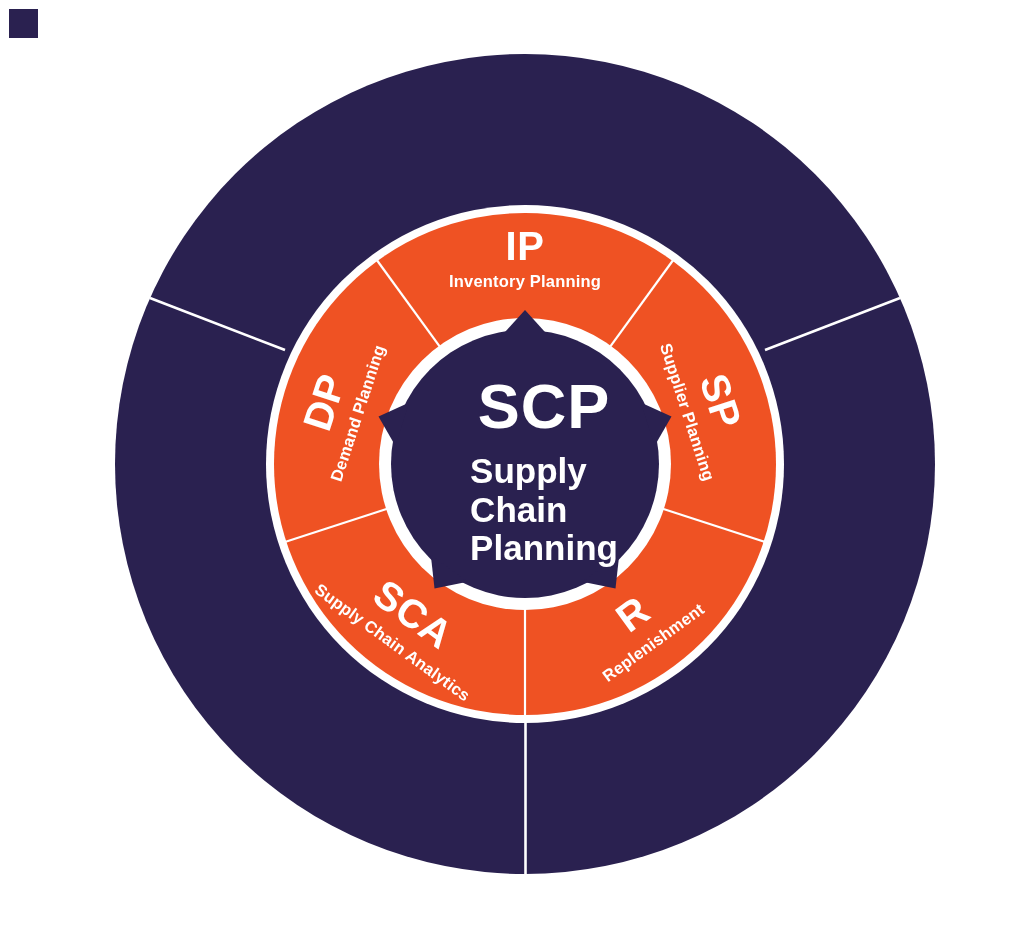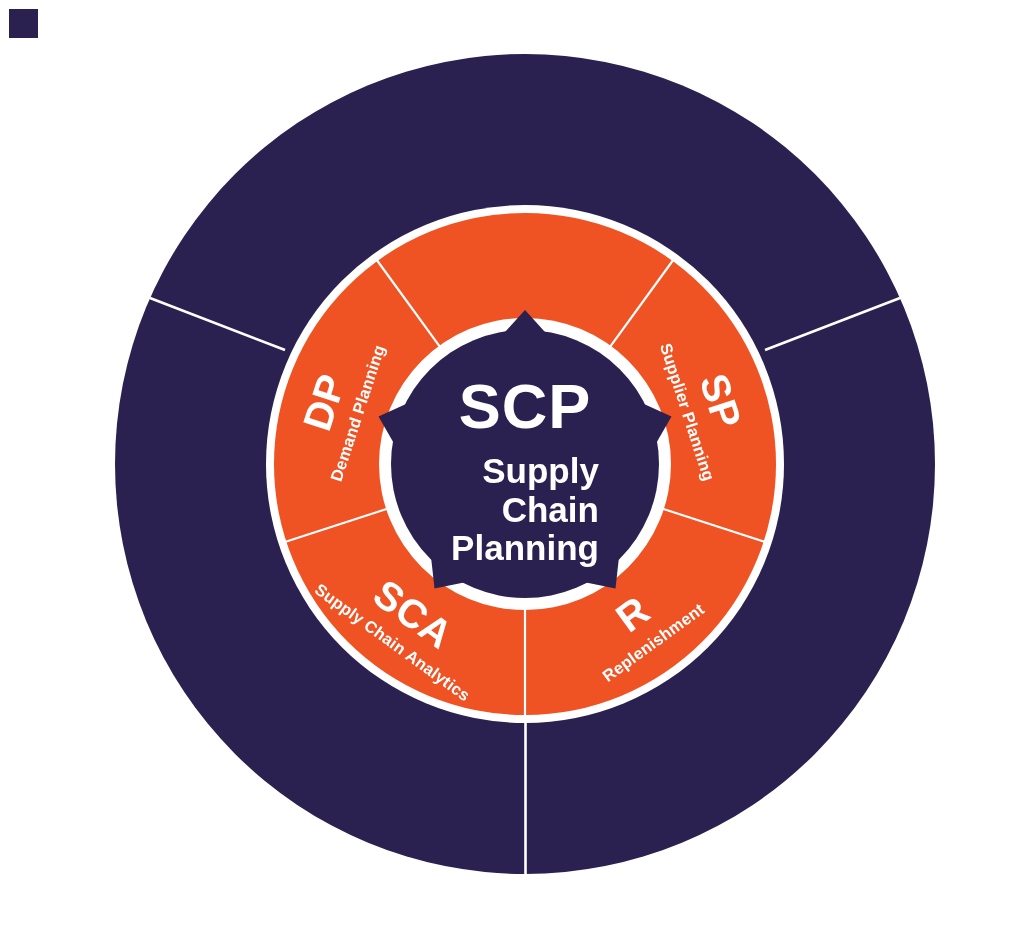--- a/index.html
+++ b/index.html
@@ -20,24 +20,24 @@
     left: var(--x); top: var(--y);
     transform: translate(-50%, -50%) rotate(var(--rot));
     display: flex; flex-direction: column; align-items: center;
     color: #ffffff; text-align: center; white-space: nowrap;
   }
   .seg-abbr  { font-size: 40px; font-weight: bold; line-height: 1; letter-spacing: 0.5px; }
   .seg-name  { font-size: 16.5px; font-weight: bold; margin-top: 6px; letter-spacing: 0.2px; }
 
   .center-label {
     position: absolute;
-    left: 525px; top: 471px;
+    left: 544px; top: 471px;
     transform: translate(-50%, -50%);
     display: flex; flex-direction: column; align-items: center;
-    color: #ffffff; text-align: right;
+    color: #ffffff; text-align: left;
   }
   .center-abbr  { font-size: 63px; font-weight: bold; line-height: 1; letter-spacing: 1px; }
   .center-title { font-size: 35px; font-weight: bold; line-height: 1.1; margin-top: 14px; white-space: pre-line; }
 </style>
 </head>
 <body>
 
 <div id="canvas">
 
   <svg id="diagram-svg" width="1024" height="931" viewBox="0 0 1024 931">
@@ -78,20 +78,24 @@
 
   <div class="label-layer">
 
     <div class="center-label">
       <div class="center-abbr">SCP</div>
       <div class="center-title">Supply
 Chain
 Planning</div>
     </div>
 
+    <div class="seg-label" style="--x:525px; --y:258px; --rot:0deg">
+      <div class="seg-abbr">IP</div>
+      <div class="seg-name">Inventory Planning</div>
+    </div>
 
     <div class="seg-label" style="--x:709px; --y:405px; --rot:72deg">
       <div class="seg-abbr">SP</div>
       <div class="seg-name">Supplier Planning</div>
     </div>
 
     <div class="seg-label" style="--x:640px; --y:624px; --rot:-36deg">
       <div class="seg-abbr">R</div>
       <div class="seg-name">Replenishment</div>
     </div>

